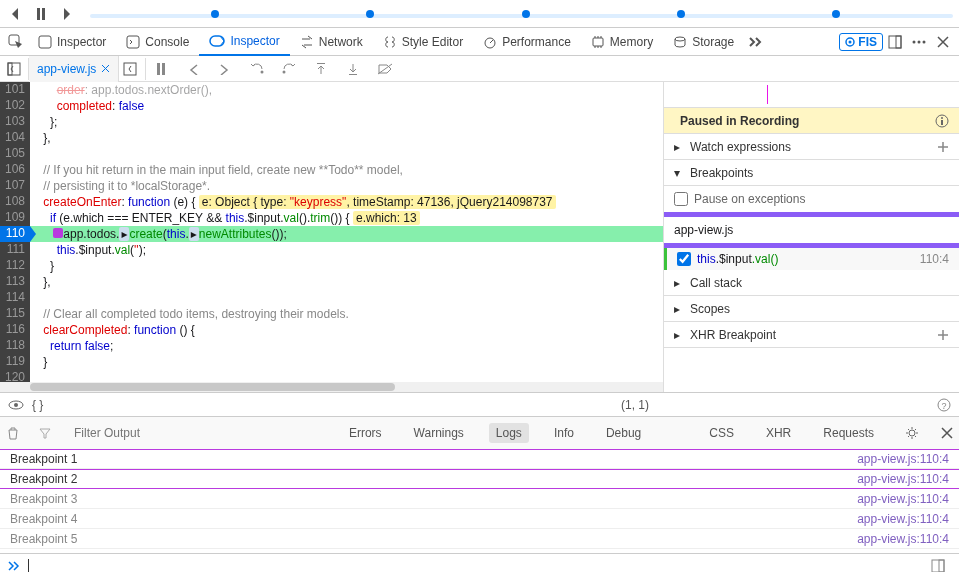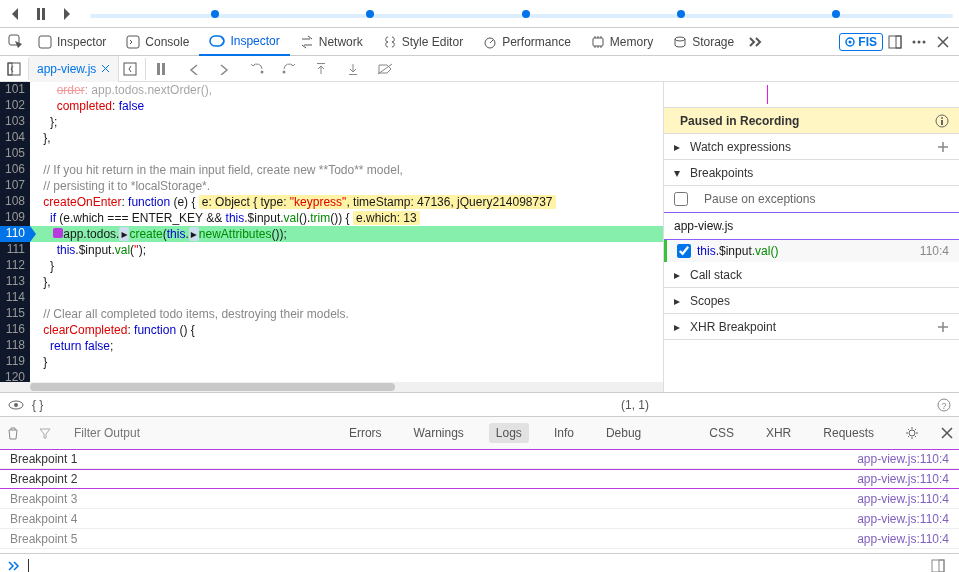--- a/index.html
+++ b/index.html
@@ -26,40 +26,40 @@
 
 .filebar { height:26px; border-bottom:1px solid #ddd; }
 .filebar-left { width:29px; border-right:1px solid #ddd; justify-content:center; }
 .filetab { height:26px; padding:0 8px; gap:5px; border-right:1px solid #ddd; color:#0074e8; background:#f5f5f5; }
 .filebar-right { border-left:1px solid #ddd; padding:0 4px; gap:10px; }
 .filebar .iconbtn { width:22px; height:22px; }
 
 
 .main { display:flex; height:310px; }
 .code-pane { flex:1; overflow:hidden; position:relative; font-family:Menlo,Consolas,monospace; font-size:12px; }
-.gutter { width:30px; text-align:right; color:#999; padding-right:5px; background:#0f172a; }
+.gutter { width:30px; text-align:right; color:#999; padding-right:5px; background:#404040; }
 .gutter.hl { background:#0074e8; color:#fff; position:relative; }
 .gutter.hl::after{content:"";position:absolute;right:-6px;top:0;border-top:8px solid transparent;border-bottom:8px solid transparent;border-left:6px solid #0074e8;}
 .codeline { height:16px; line-height:16px; white-space:pre; }
 .coderow { display:flex; }
 .cb { color:#0000cc; }
 .cr { color:#dd0000; }
 .cg { color:#008a00; }
 .cgr { color:#888; }
 .hlrow { background:#86efac; }
 .badge { background:#fff3a5; border-radius:2px; padding:0 3px; }
 .sc-track { position:absolute; bottom:0; left:0; right:0; height:10px; background:#f0f0f0; }
 .sc-thumb { position:absolute; left:30px; width:55%; top:1px; bottom:1px; background:#c8c8c8; border-radius:4px; }
 
 .side { width:296px; border-left:1px solid #ddd; display:flex; flex-direction:column; overflow:hidden; }
 .mini { height:26px; background:#fff; border-bottom:1px solid #ddd; position:relative; }
 .mini-cursor { position:absolute; top:3px; bottom:3px; width:1px; background:#e815e8; left:35%; }
 .sec-head { height:26px; padding:0 10px; gap:6px; border-bottom:1px solid #ddd; color:#333; font-weight:500;}
 .sec-head.banner { background:#fff6c4; font-weight:600;padding-left:16px; }
-.sec-body { padding:6px 10px; border-bottom:1px solid #8b5cf6;gap:10px; }
+.sec-body { padding:6px 10px; border-bottom:5px solid #8b5cf6; }
 .bp-row { padding:4px 10px; gap:6px; font-family:Menlo,monospace; border-left:3px solid #3ac23a; background:#f8f8f8; }
 .bp-cb { width:14px; height:14px; accent-color:#0074e8; }
 .bp-loc { margin-left:auto; color:#888; }
 .chev { width:10px; }
 
 
 .statusline { height:24px; border-top:1px solid #ccc; padding:0 8px; gap:8px; color:#555; }
 
 
 .console-bar { height:30px; border-top:1px solid #ccc; padding:16px 6px; gap:18px; background:#f9f9f9;justify-content:center; }

